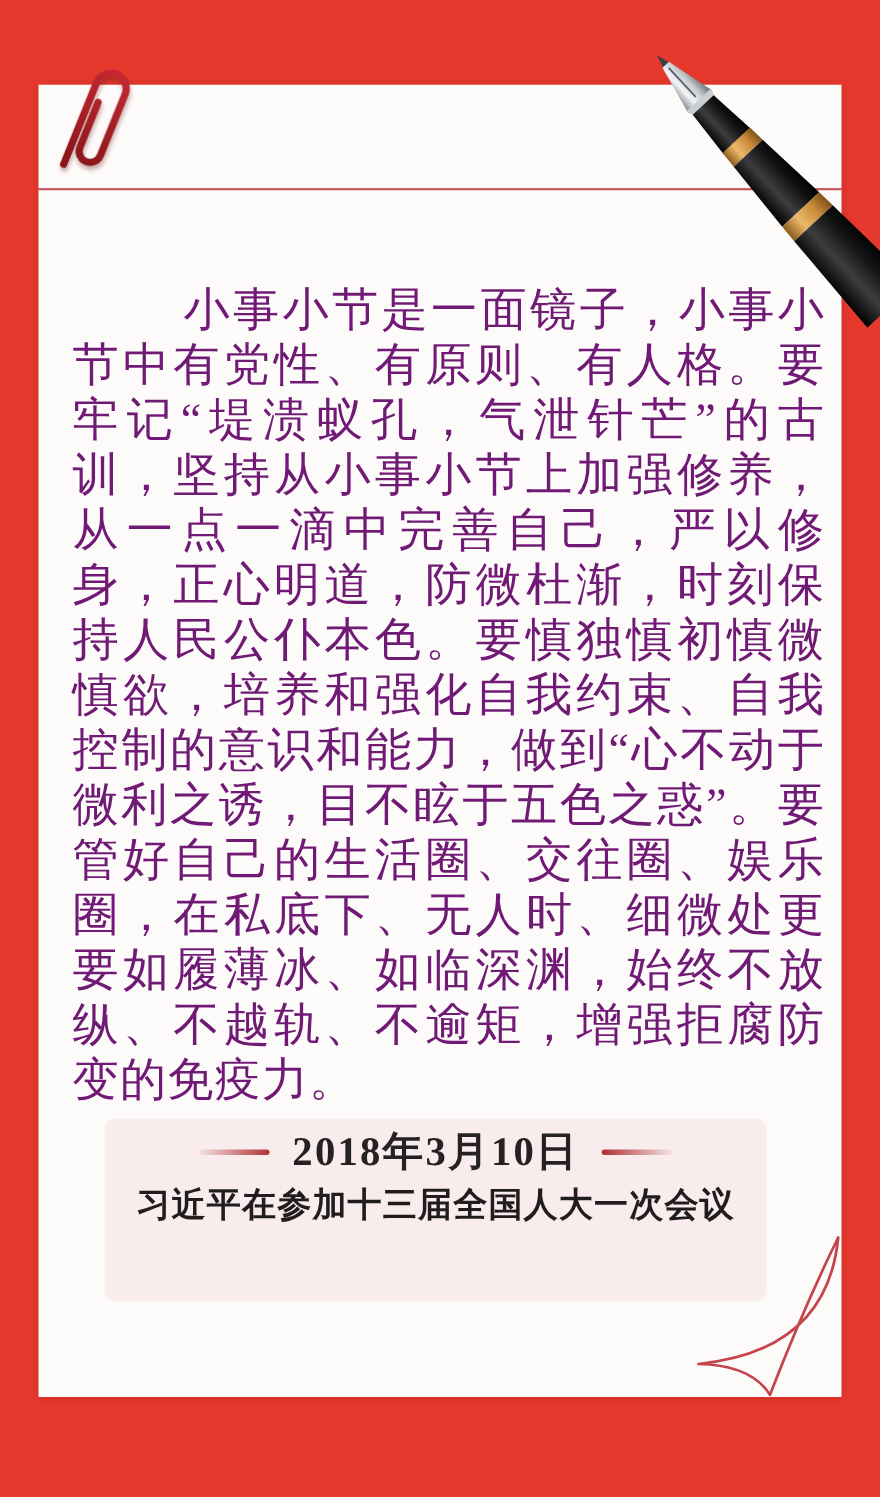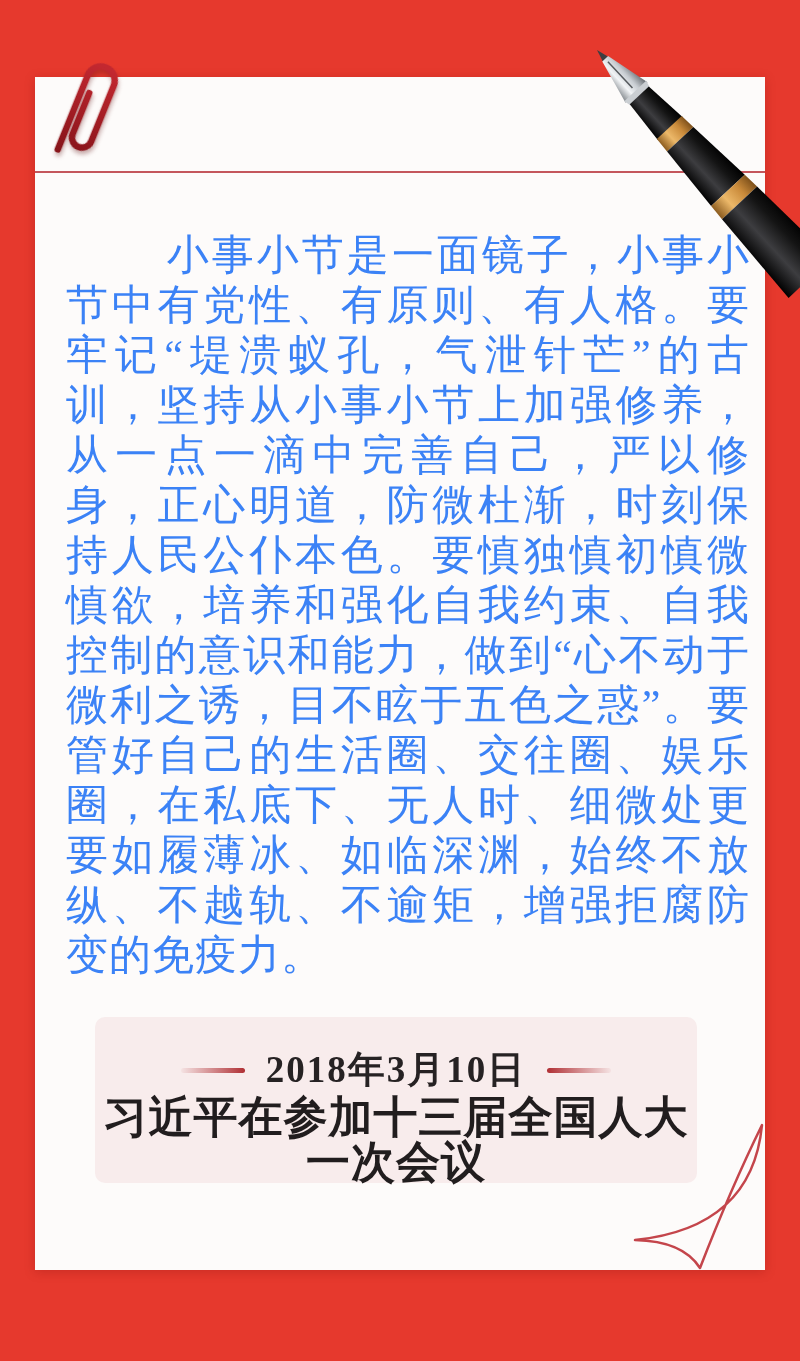--- a/index.html
+++ b/index.html
@@ -11,41 +11,41 @@
   .card{
     position:absolute;left:35px;top:77px;width:730px;height:1193px;
     background:#fdfbfa;
     box-shadow:0 2px 10px rgba(120,10,10,.25);
   }
   .header-rule{
     position:absolute;left:0;top:94px;width:730px;height:2px;
     background:#c4565c;
   }
   .quote-text{
-    position:absolute;left:31px;top:153px;width:684px;
-    font-size:42px;line-height:50px;color:#3b82f6;
+    position:absolute;left:31px;top:180px;width:684px;
+    font-size:42px;line-height:50px;color:#701a75;
     text-align:justify;text-align-last:left;text-justify:inter-character;
     text-indent:2.4em;letter-spacing:1px;
   }
   .footer-panel{
     position:absolute;left:60px;top:940px;width:602px;height:166px;
     background:#f8ecec;border-radius:10px;
     display:flex;flex-direction:column;align-items:center;
   }
   .date-row{
-    margin-top:30px;height:46px;display:flex;align-items:center;gap:21px;
+    margin-top:7px;height:46px;display:flex;align-items:center;gap:21px;
   }
   .date-dash{width:64px;height:5px;border-radius:3px;}
   .dash-left{background:linear-gradient(90deg, rgba(185,58,62,0.05), #b02f34);}
   .dash-right{background:linear-gradient(270deg, rgba(185,58,62,0.05), #b02f34);}
   .date-text{
     font-size:37px;font-weight:bold;color:#262223;letter-spacing:2px;
   }
   .attr-line{
-    font-size:44px;font-weight:bold;color:#211d1e;line-height:45px;
+    font-size:31px;font-weight:bold;color:#211d1e;line-height:45px;
     letter-spacing:1px;text-align:center;
   }
   .attr-1{margin-top:2px;}
   svg.clip-svg{position:absolute;left:40px;top:48px;}
   svg.pen-svg{position:absolute;left:520px;top:0;}
   svg.curl-svg{position:absolute;right:0;bottom:0;}
 </style>
 </head>
 <body>
 

